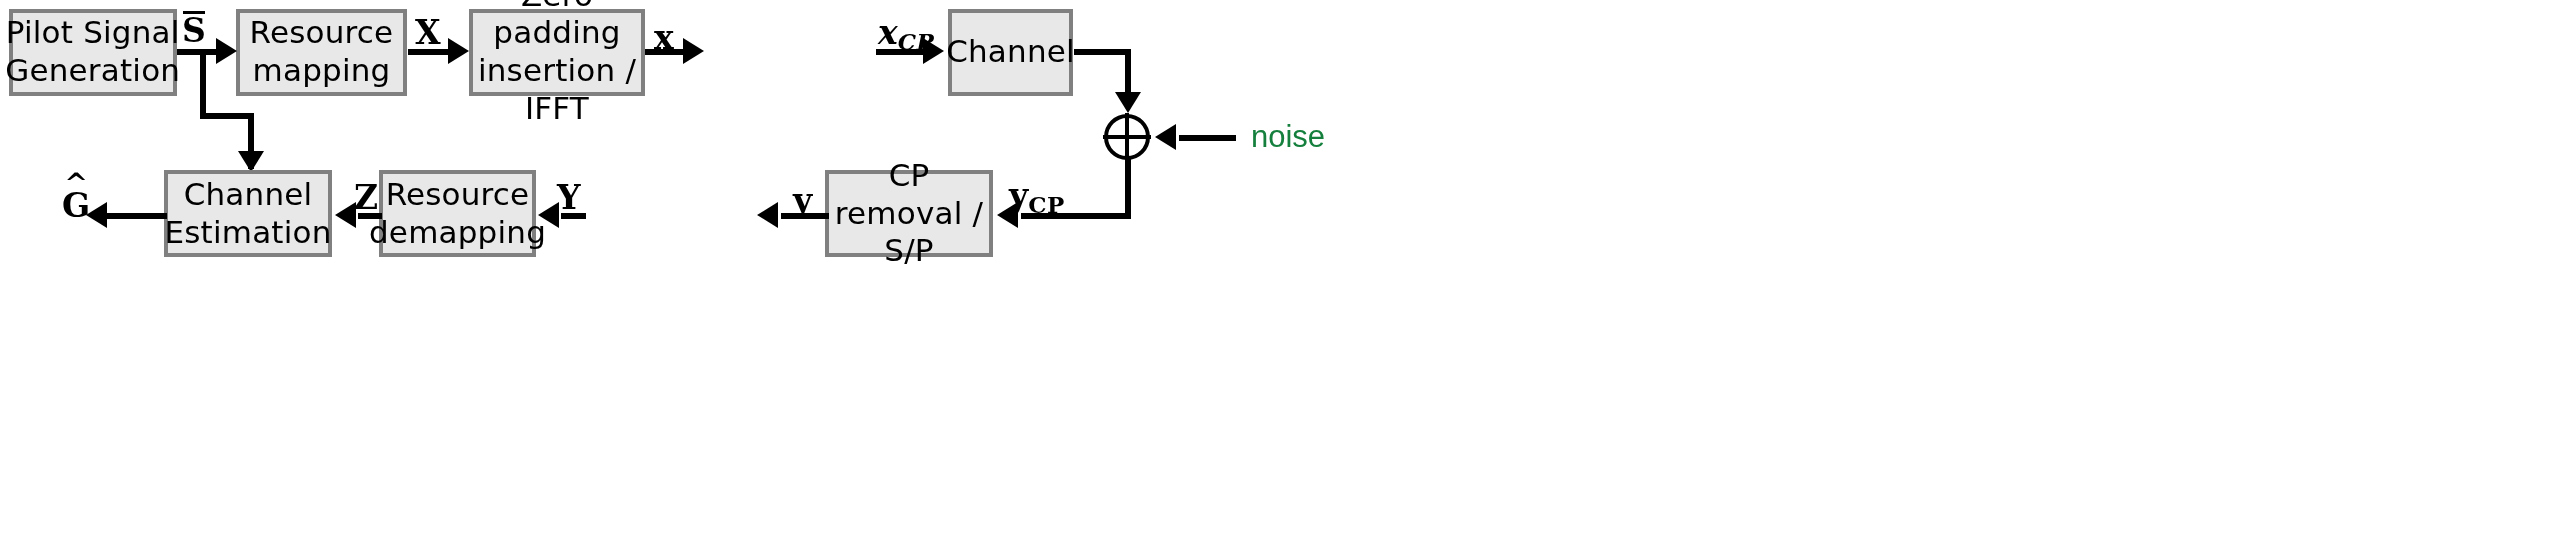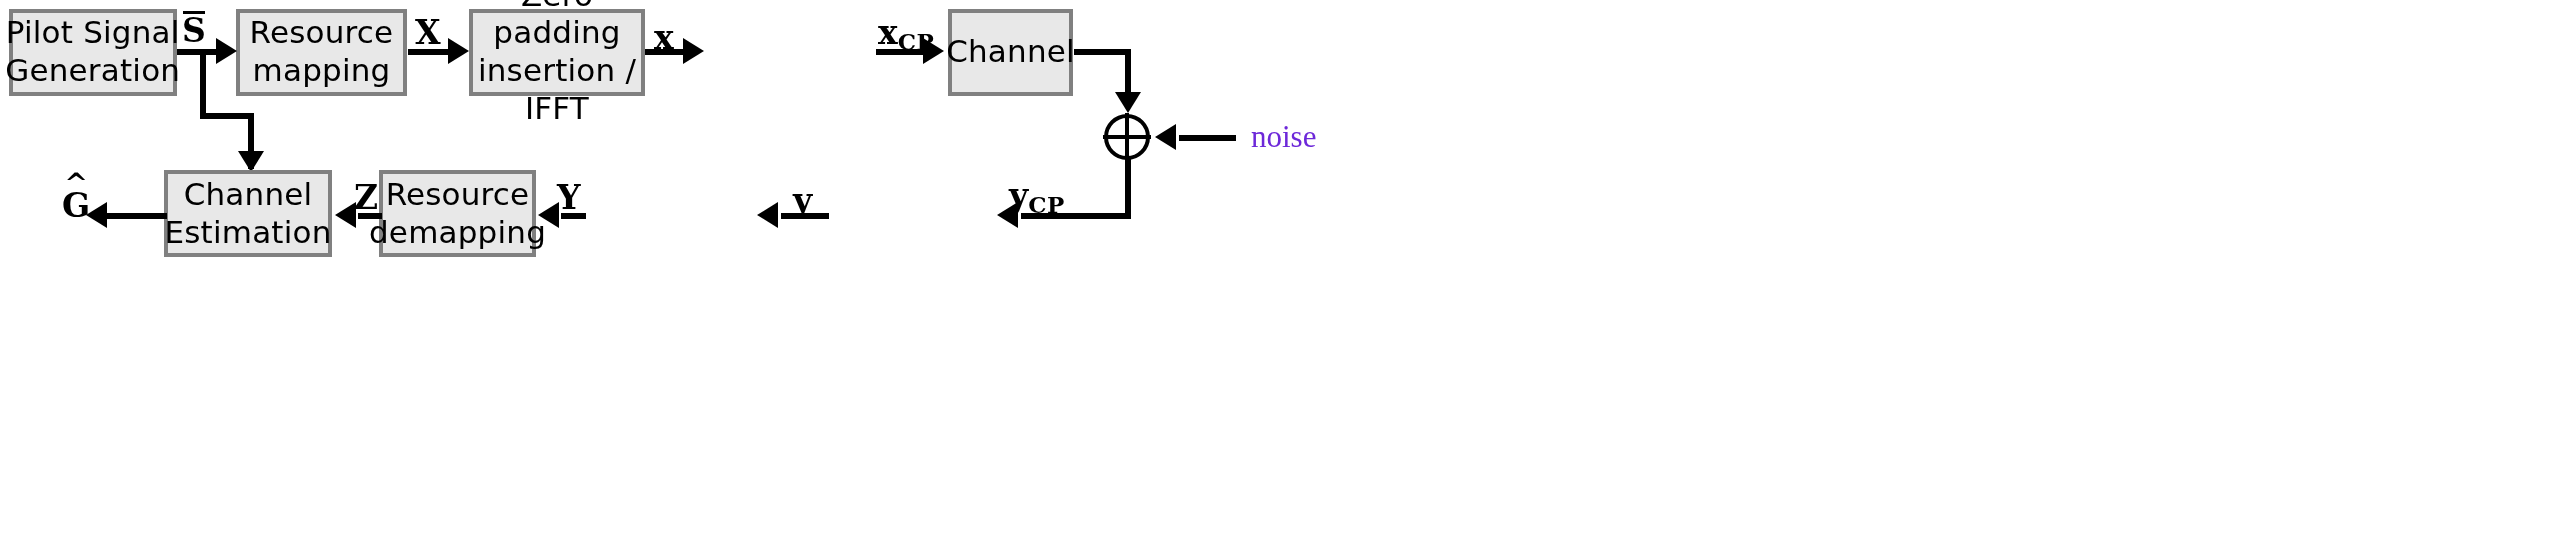--- a/index.html
+++ b/index.html
@@ -101,23 +101,23 @@
     left:50%;
     transform:translateX(-50%);
     top:-0.72em;
     font-size:0.86em;
     line-height:1;
   }
 
   
   .plabel{
     position:absolute;
-    font-family:Liberation Serif, serif;
+    font-family:Liberation Sans, sans-serif;
     font-size:31px;
-    color:#6d28d9;
+    color:#15803d;
     white-space:nowrap;
     line-height:1;
   }
 
   
   .sumjunc{
     position:absolute;
     box-sizing:border-box;
     border:4.8px solid #000000;
     border-radius:50%;
@@ -185,20 +185,22 @@
   </div>
 
   <div class="hline" style="left:1179px; top:135px; width:57px;"></div>
   <div class="arrow arrow-l" style="left:1155px; top:124px;"></div>
   <div class="plabel" style="left:1251px; top:121px;">noise</div>
 
   <div class="vline" style="left:1125px; top:159px; height:60px;"></div>
   <div class="hline" style="left:1021px; top:213px; width:109px;"></div>
   <div class="arrow arrow-l" style="left:997px; top:202px;"></div>
 
+  <div class="block" style="left:825px; top:170px; width:168px; height:87px;">CP removal /
+S/P</div>
 
 
   <div class="block" style="left:379px; top:170px; width:157px; height:87px;">Resource
 demapping</div>
 
   <div class="block" style="left:164px; top:170px; width:168px; height:87px;">Channel
 Estimation</div>
 
   <div class="hline" style="left:781px; top:213px; width:48px;"></div>
   <div class="arrow arrow-l" style="left:757px; top:202px;"></div>
@@ -213,21 +215,21 @@
   <div class="arrow arrow-l" style="left:86px; top:202px;"></div>
 
   <div class="sig" style="left:182px; top:14.3px;">
     <span class="ovl">S</span>
   </div>
 
   <div class="sig" style="left:415px; top:16px;">X</div>
 
   <div class="sig" style="left:654px; top:20.6px;">x</div>
 
-  <div class="sig" style="left:878px; top:16px;">
+  <div class="sig" style="left:878px; top:16px;font-style:italic;">
     <span>x</span><span class="sub">CP</span>
   </div>
 
   <div class="sig" style="left:1009px; top:179px;">
     <span>y</span><span class="sub">CP</span>
   </div>
 
   <div class="sig" style="left:793px; top:184px;">y</div>
 
   <div class="sig" style="left:557px; top:181px;">Y</div>

